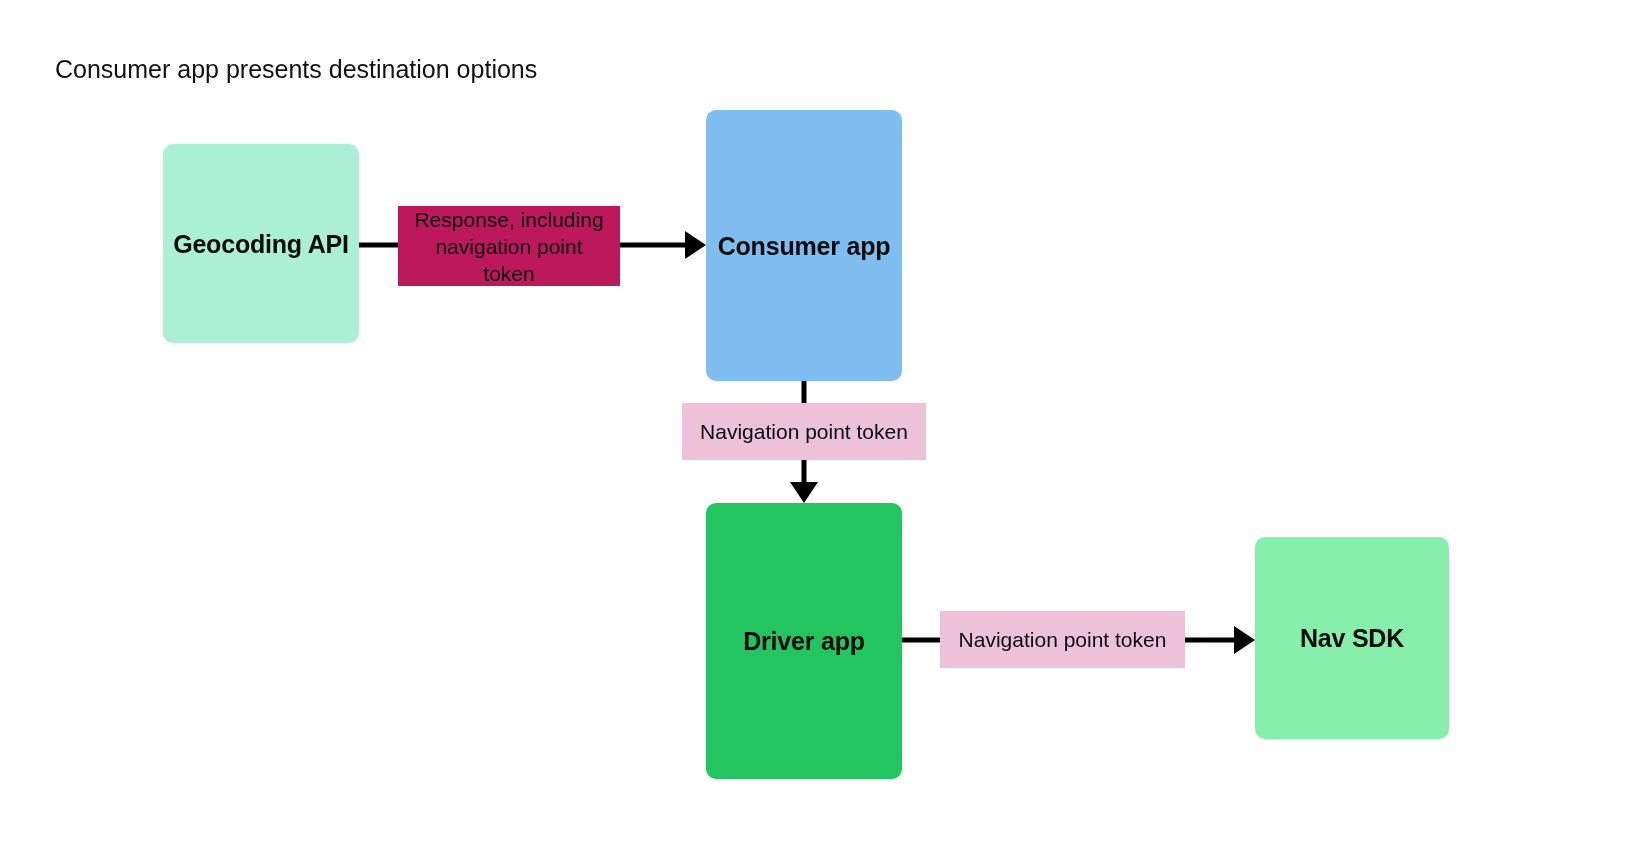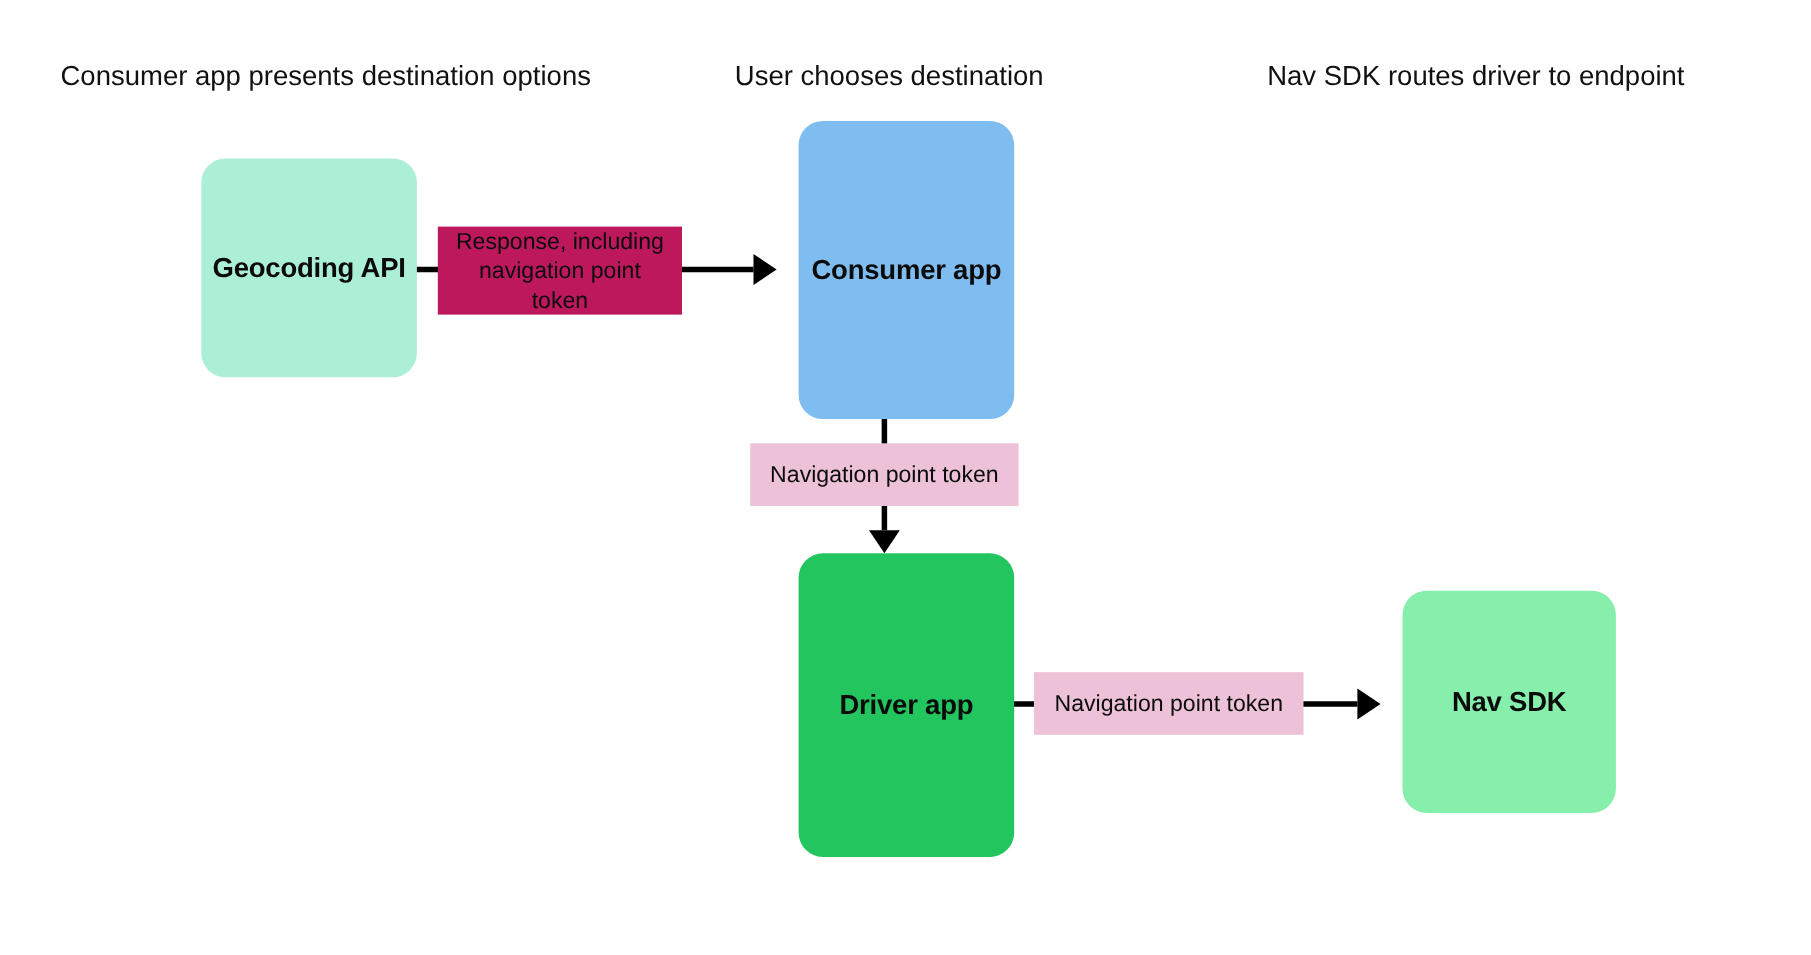--- a/index.html
+++ b/index.html
@@ -25,26 +25,25 @@
     font-size: 25px;
     line-height: 30px;
     color: #111111;
     white-space: nowrap;
     font-weight: 400;
   }
 
   
   .node {
     position: absolute;
-    border-radius: 22px;
+    border-radius: 10px;
     display: flex;
     align-items: center;
     justify-content: center;
     box-sizing: border-box;
-    margin-left: 20px;
   }
   .node-label {
     font-size: 25px;
     font-weight: 700;
     color: #0b0b0b;
     text-align: center;
     line-height: 30px;
     letter-spacing: -0.2px;
   }
 
@@ -80,23 +79,21 @@
     fill: #000000;
   }
 </style>
 </head>
 <body>
 
 <div id="canvas">
 
   <div class="col-header" style="left:55px; top:54px;text-align:center;">Consumer app presents destination options</div>
 
-  <div class="col-header" style="left:668px; top:54px;">User chooses destination</div>
 
-  <div class="col-header" style="left:1152px; top:54px;">Nav SDK routes driver to endpoint</div>
 
   <svg class="edge-svg" style="left:355px; top:228px; width:360px; height:34px;">
     <line class="edge-line" x1="0" y1="17" x2="330" y2="17"></line>
     <polygon class="arrow-head" points="330,3 351,17 330,31"></polygon>
   </svg>
 
   <svg class="edge-svg" style="left:786px; top:378px; width:36px; height:128px;">
     <line class="edge-line" x1="18" y1="0" x2="18" y2="104"></line>
     <polygon class="arrow-head" points="4,104 32,104 18,125"></polygon>
   </svg>

